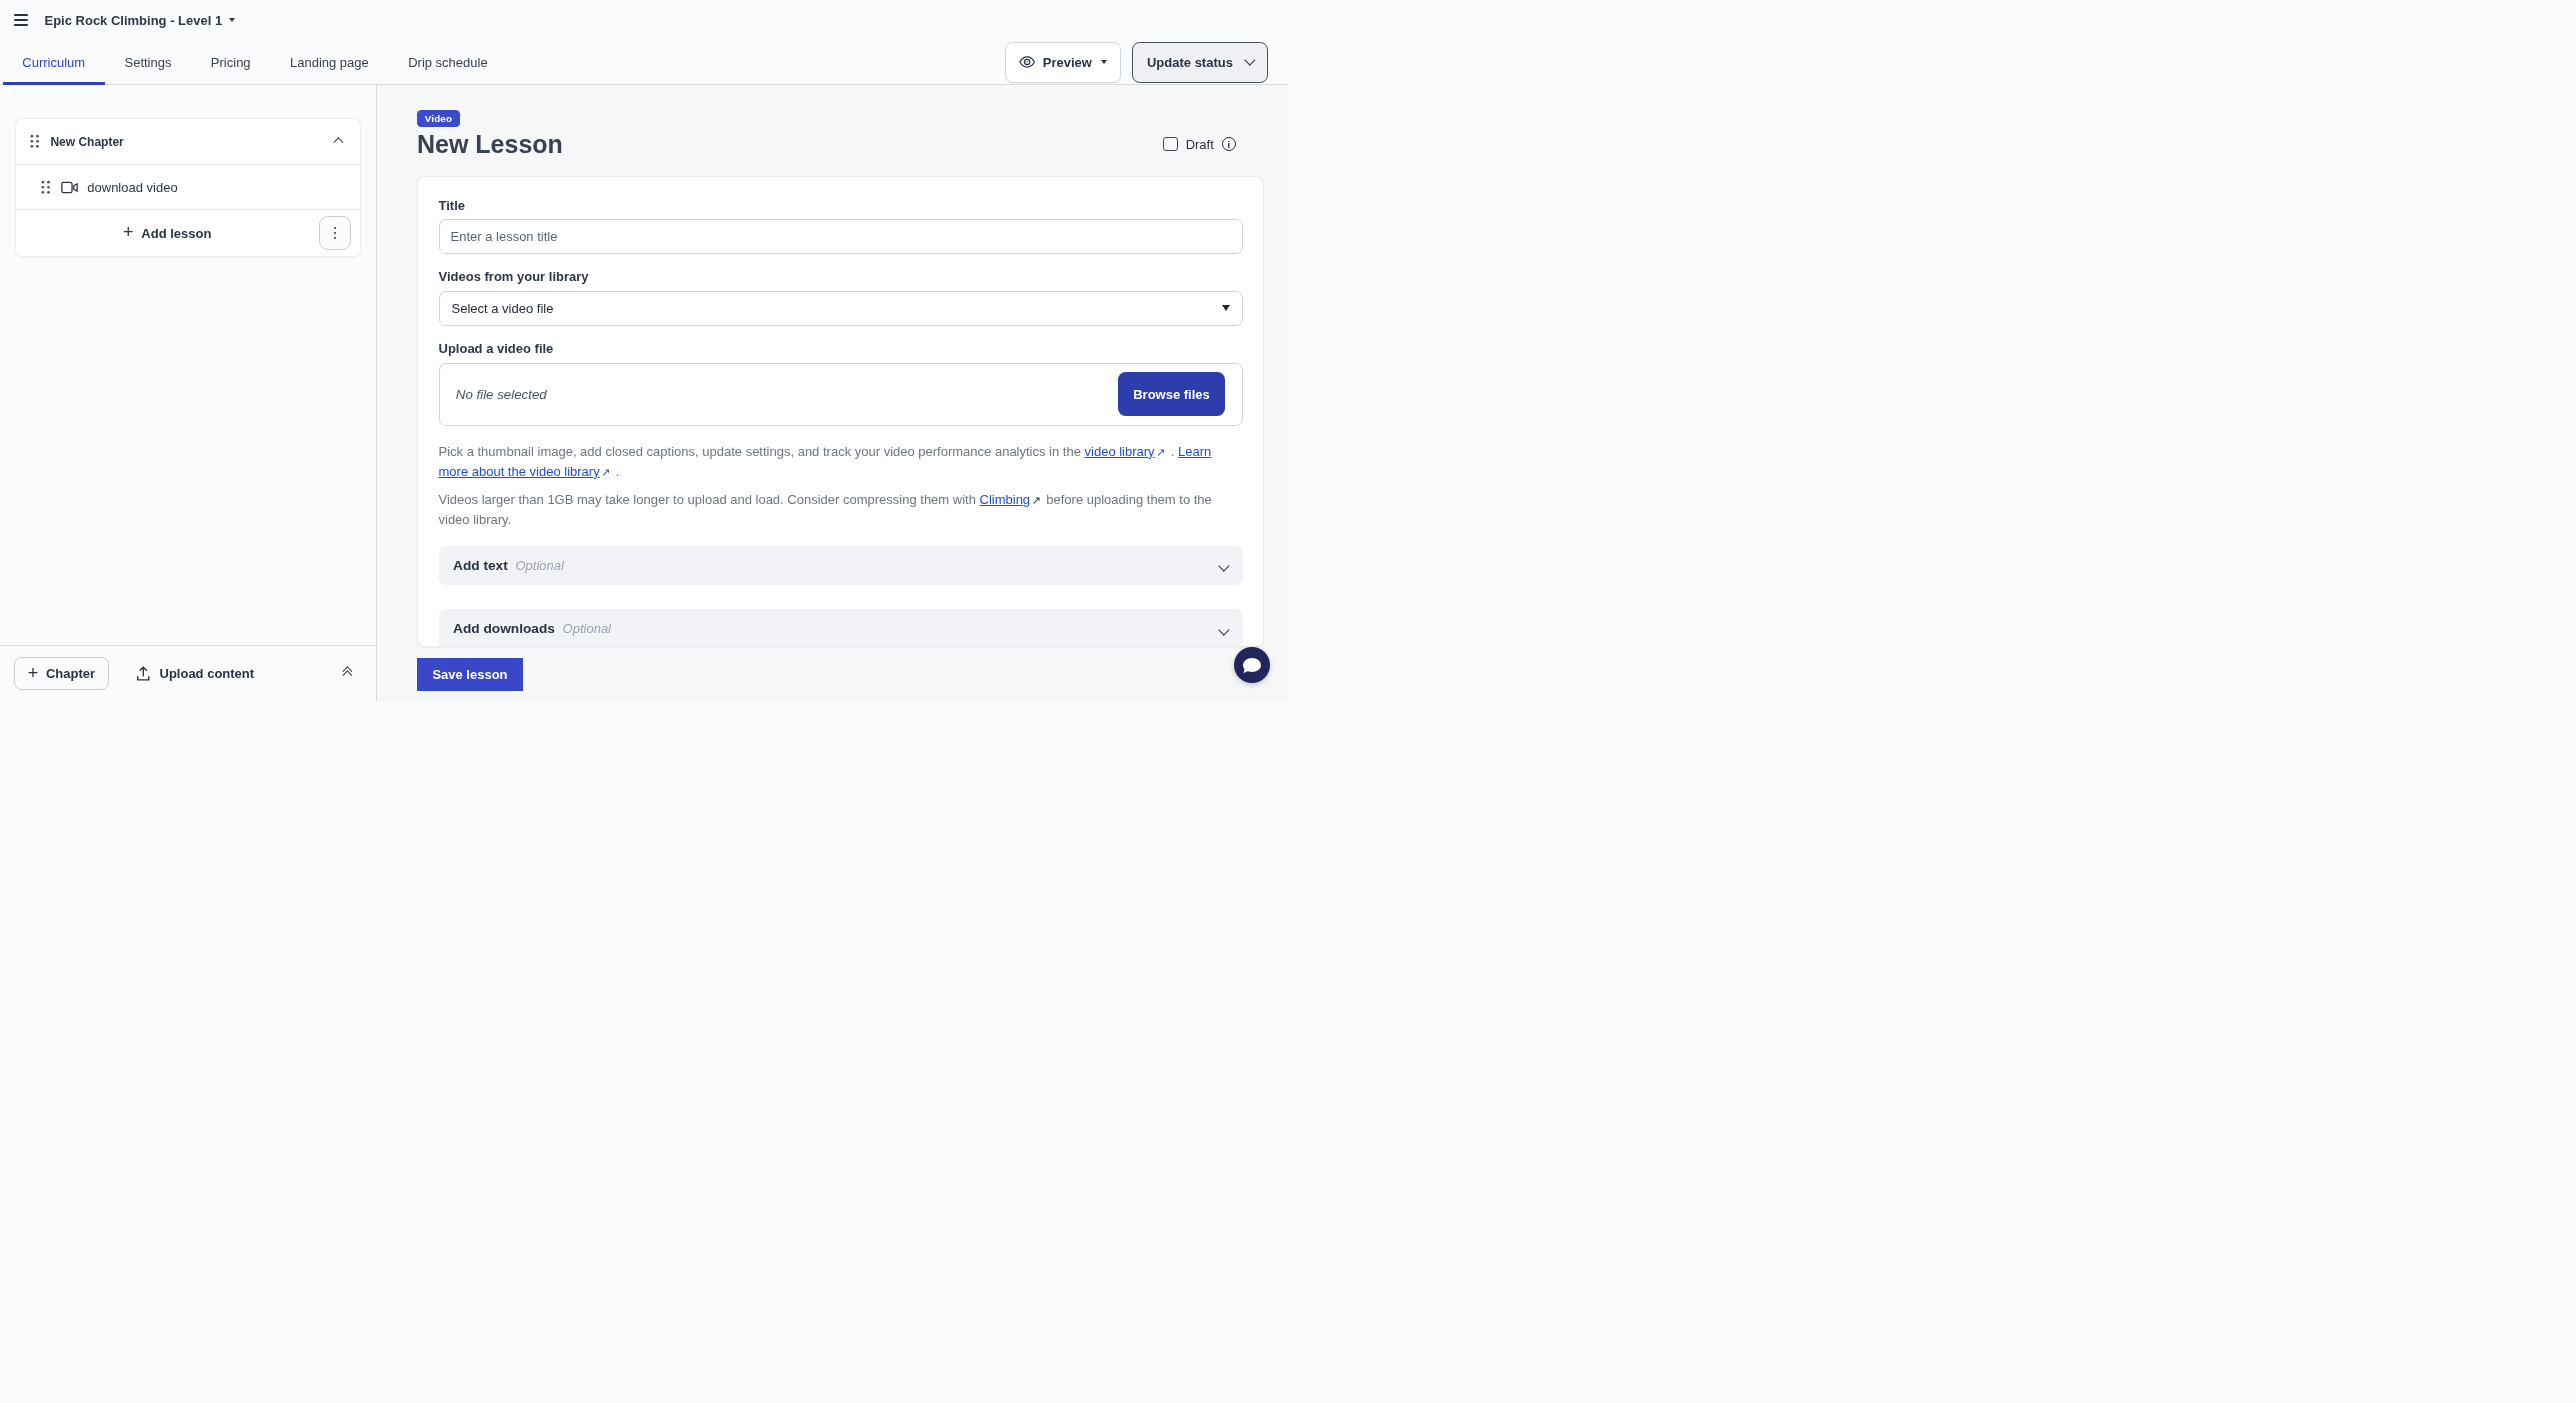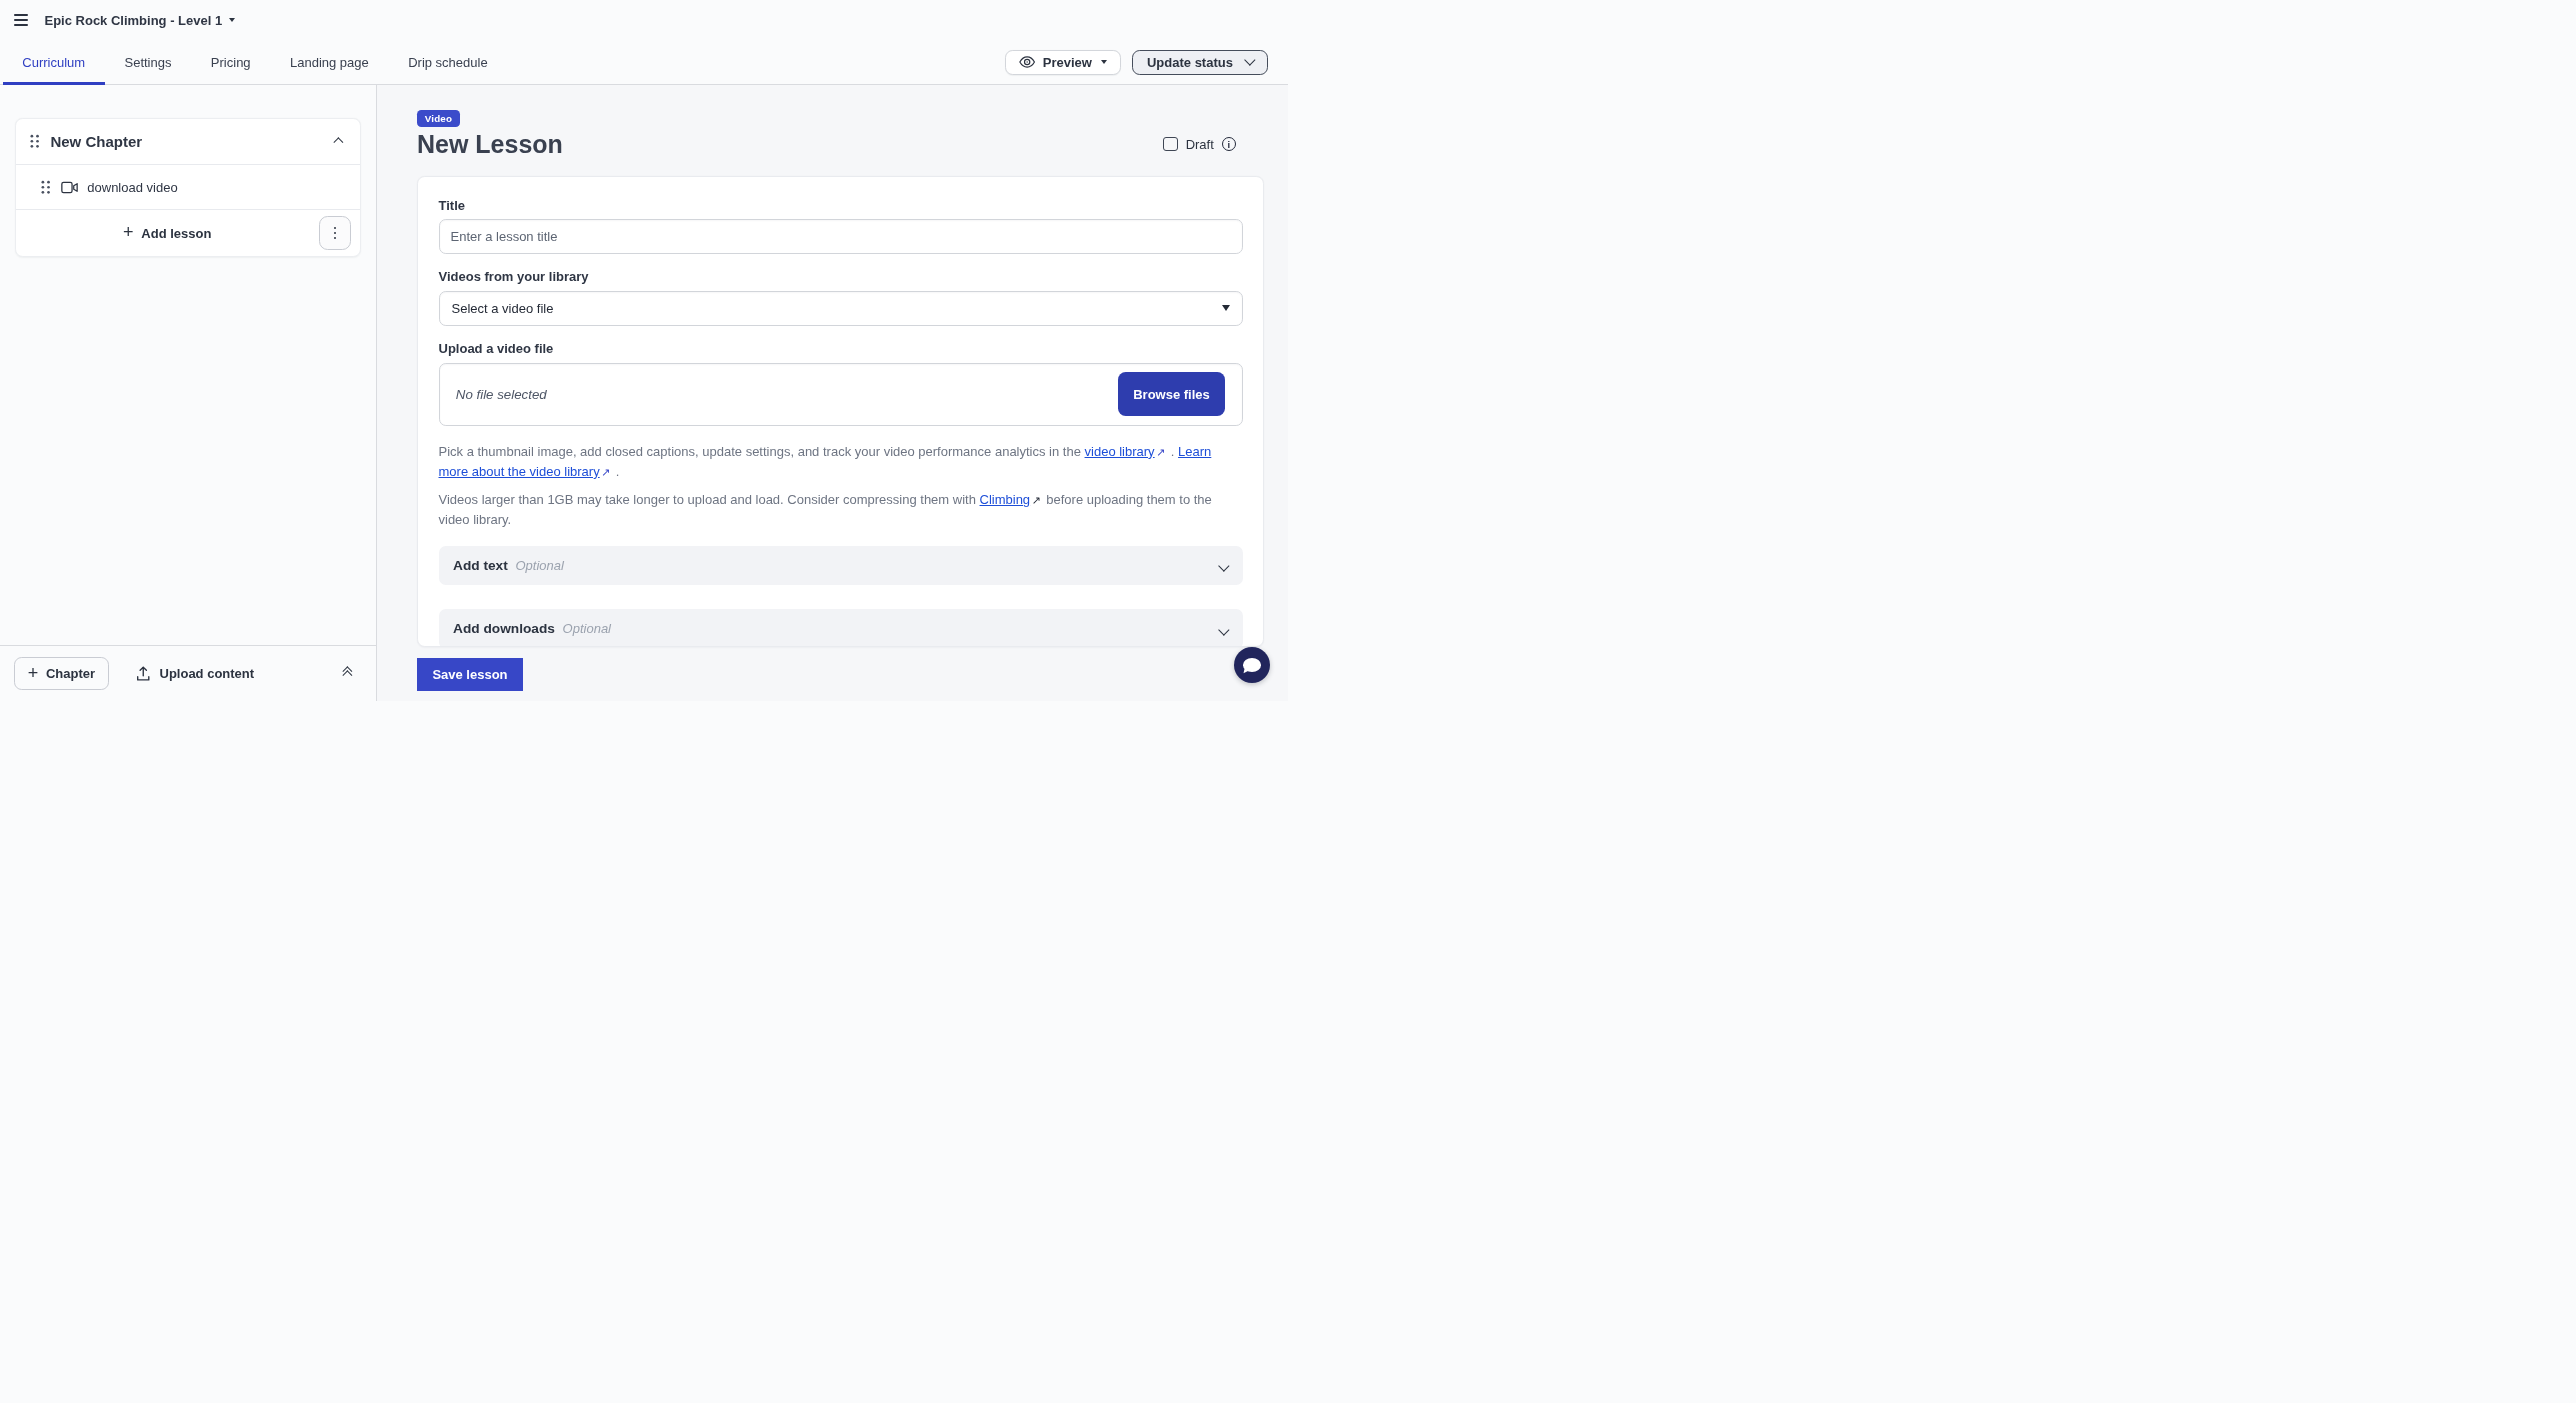--- a/index.html
+++ b/index.html
@@ -16,35 +16,35 @@
   .course-title { margin-left:16.3px; font-size:13px; font-weight:700; color:#2f3644; }
   .caret-solid { width:0; height:0; border-left:3.9px solid transparent; border-right:3.9px solid transparent; border-top:4.7px solid #2c3340; margin-left:6.8px; }
 
   
   .tabbar { height:45px; display:flex; align-items:stretch; border-bottom:0.9px solid #d9dbdf; padding-right:19.7px; background:#fafbfc; }
   .tab { display:flex; align-items:center; padding:0 19.7px; font-size:13px; color:#3a4150; position:relative; cursor:pointer; }
   .tab:first-child { margin-left:2.6px; }
   .tab.active { color:#2f3fc2; }
   .tab.active::after { content:""; position:absolute; left:0; right:0; bottom:-0.9px; height:2.6px; background:#2f3fc2; }
   .topbar-actions { margin-left:auto; display:flex; align-items:center; gap:11px; }
-  .btn { display:inline-flex; align-items:center; height:25px; border-radius:7.7px; font-size:13px; font-weight:700; color:#2c3340; cursor:pointer; font-family:inherit; }
+  .btn { display:inline-flex; align-items:center; height:41px; border-radius:7.7px; font-size:13px; font-weight:700; color:#2c3340; cursor:pointer; font-family:inherit; }
   .btn-preview { background:#ffffff; border:0.9px solid #d3d6db; padding:0 13px; gap:7.7px; box-shadow:0 0.9px 0.9px rgba(27,31,45,.05); }
   .btn-update { background:#eef0f4; border:0.9px solid #454d5b; padding:0 13.7px; gap:13px; }
   .chev { display:inline-block; width:6.8px; height:6.8px; border-right:1.5px solid currentColor; border-bottom:1.5px solid currentColor; transform:rotate(45deg); margin-top:-3.4px; }
   .chev-up { transform:rotate(-135deg); margin-top:3.4px; }
 
   
   .layout { display:flex; height:616px; }
   .sidebar { width:377px; flex-shrink:0; background:#fafbfc; border-right:0.9px solid #d9dbdf; position:relative; }
   .main { flex:1; background:#f6f7f9; padding:25px 24px 0 40px; position:relative; overflow:hidden; }
 
   
   .chapter-card { margin:33px 15.4px 0 14.5px; background:#fff; border:0.9px solid #eceef1; border-radius:7.7px; box-shadow:0 0.9px 1.7px rgba(27,31,45,.05); }
   .chapter-head { height:46px; display:flex; align-items:center; padding:0 14.5px; border-bottom:0.9px solid #e8eaee; }
-  .chapter-title { margin-left:11px; font-size:15px; font-weight:700; color:#2f3644; }
+  .chapter-title { margin-left:11px; font-size:12px; font-weight:700; color:#2f3644; }
   .row-chev { margin-left:auto; color:#2c3340; cursor:pointer; padding:3.4px; }
   .lesson-row { height:45px; display:flex; align-items:center; padding:0 14.5px 0 25px; border-bottom:0.9px solid #e8eaee; cursor:pointer; }
   .lesson-title { margin-left:9.4px; font-size:13px; color:#2f3644; }
   .addlesson-row { height:46px; display:flex; align-items:center; padding-right:8.6px; }
   .addlesson-btn { flex:1; display:flex; align-items:center; justify-content:center; gap:7.7px; font-size:13px; font-weight:700; color:#2c3340; cursor:pointer; background:none; border:none; font-family:inherit; }
   .plus-glyph { font-size:18px; font-weight:400; line-height:1; margin-top:-1.7px; color:#2c3340; }
   .kebab-btn { width:32px; height:34px; border:0.9px solid #c9ccd3; border-radius:8.6px; background:#fbfbfc; display:flex; flex-direction:column; align-items:center; justify-content:center; gap:2.6px; cursor:pointer; }
   .kebab-btn i { width:2.6px; height:2.6px; border-radius:50%; background:#2c3340; }
 
   

